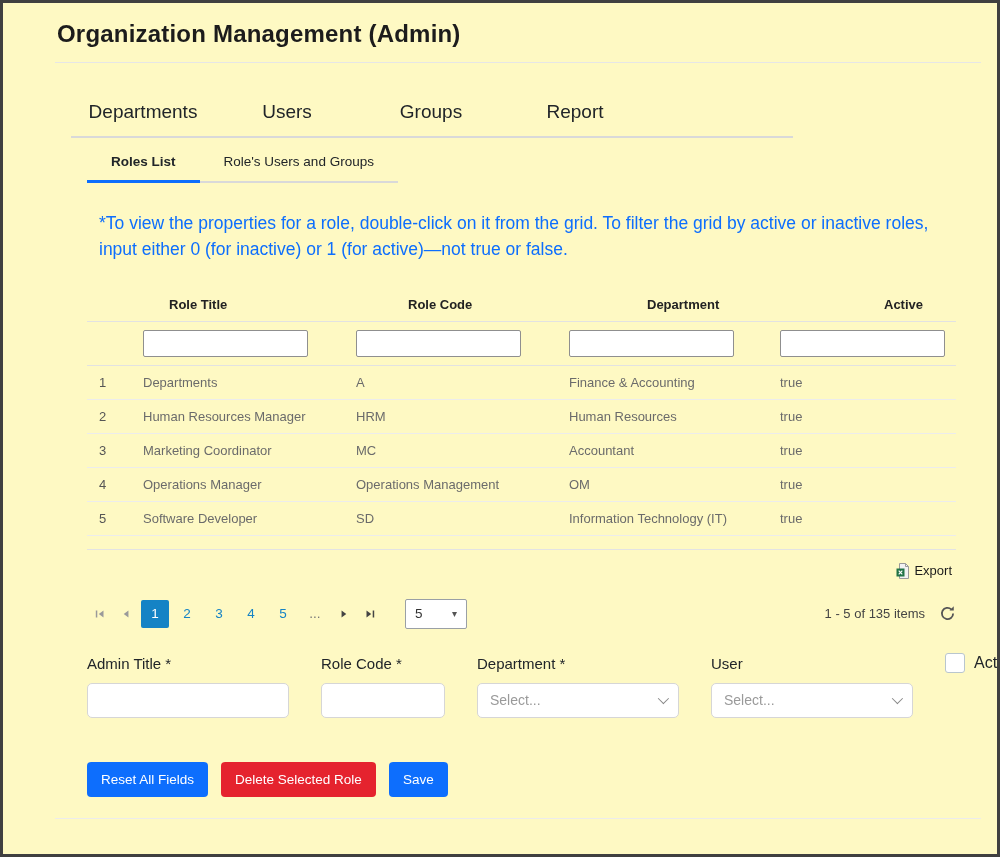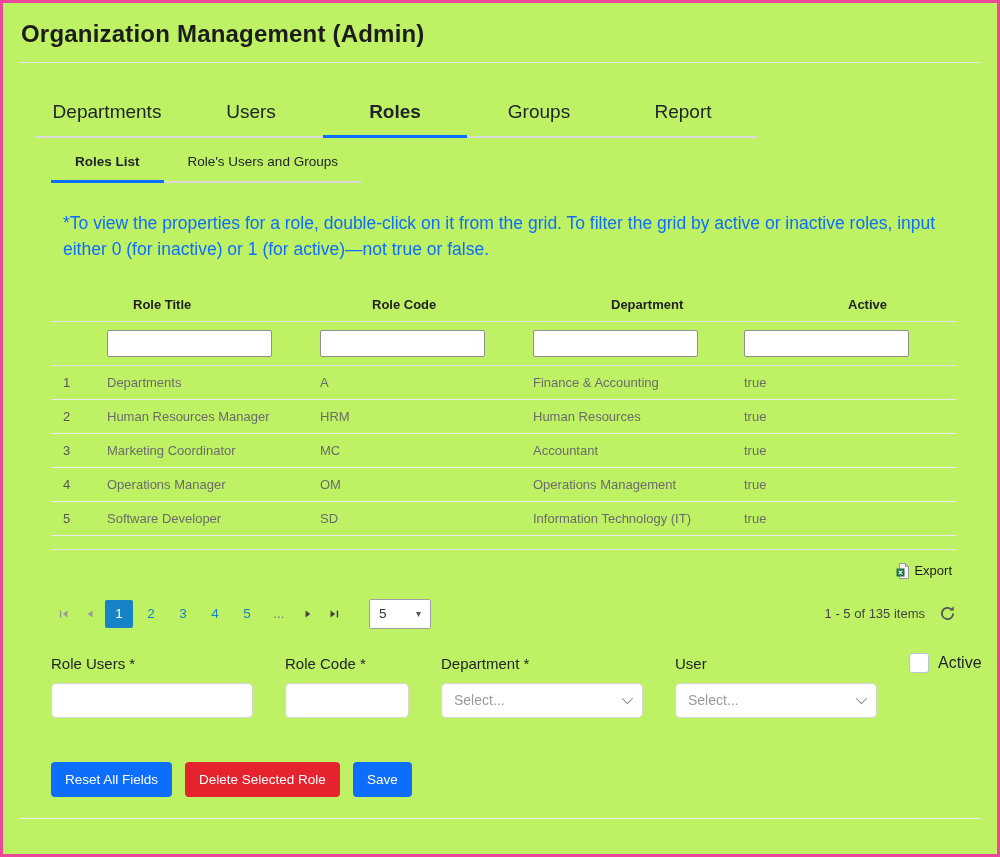--- a/index.html
+++ b/index.html
@@ -1,21 +1,21 @@
 <!DOCTYPE html>
 <html><head>
 <meta charset="utf-8">
 <title>Organization Management (Admin)</title>
 <style>
   * { margin:0; padding:0; box-sizing:border-box; }
   html,body { background:#f5f5f5; }
   body { font-family:"Liberation Sans", sans-serif; color:#212529; }
   .window {
-    width:1000px; height:857px; margin:0 auto; background:#bef264;
-    border:3px solid #ec4899; overflow:hidden; position:relative;
+    width:1000px; height:857px; margin:0 auto; background:#fef9c3;
+    border:3px solid #404040; overflow:hidden; position:relative;padding-left:36px;
   }
   .header { padding:17px 20px 14px 18px; }
   .header h1 { font-size:24px; font-weight:700; color:#1c1c1c; letter-spacing:.2px; }
   .top-divider { border-top:1px solid #e6e6e6; margin:0 16px; }
 
   
   .tabs { display:flex; margin:26px 0 0 32px; width:722px; border-bottom:2px solid #d9d9d9; }
   .tab { width:144px; text-align:center; padding:12px 0 13px; font-size:19px; color:#212529; cursor:pointer; position:relative; }
   .tab.active { font-weight:700; }
   .tab.active::after { content:""; position:absolute; left:0; right:0; bottom:-2px; height:3px; background:#0d6efd; }
@@ -108,21 +108,20 @@
 <div class="window">
 
   <div class="header">
     <h1>Organization Management (Admin)</h1>
   </div>
   <div class="top-divider"></div>
 
   <nav class="tabs">
     <div class="tab">Departments</div>
     <div class="tab">Users</div>
-    <div class="tab active">Roles</div>
     <div class="tab">Groups</div>
     <div class="tab">Report</div>
   </nav>
 
   <div>
     <nav class="subtabs">
       <div class="subtab active">Roles List</div>
       <div class="subtab">Role's Users and Groups</div>
     </nav>
   </div>
@@ -165,22 +164,22 @@
       <div class="g-row g-data">
         <div class="g-cell num">3</div>
         <div class="g-cell">Marketing Coordinator</div>
         <div class="g-cell">MC</div>
         <div class="g-cell">Accountant</div>
         <div class="g-cell">true</div>
       </div>
       <div class="g-row g-data">
         <div class="g-cell num">4</div>
         <div class="g-cell">Operations Manager</div>
+        <div class="g-cell">Operations Management</div>
         <div class="g-cell">OM</div>
-        <div class="g-cell">Operations Management</div>
         <div class="g-cell">true</div>
       </div>
       <div class="g-row g-data">
         <div class="g-cell num">5</div>
         <div class="g-cell">Software Developer</div>
         <div class="g-cell">SD</div>
         <div class="g-cell">Information Technology (IT)</div>
         <div class="g-cell">true</div>
       </div>
     </div>
@@ -236,21 +235,21 @@
           <svg width="17" height="17" viewBox="0 0 16 16">
             <path d="M13.3 8A5.3 5.3 0 1 1 11.6 4.1" fill="none" stroke="#555" stroke-width="1.7"></path>
             <path d="M13.9 1.2v4h-4z" fill="#555"></path>
           </svg>
         </span>
       </div>
     </div>
 
     <div class="form-row">
       <div class="field">
-        <label>Role Users *</label>
+        <label>Admin Title *</label>
         <input class="txt w-lg" value="" style="">
       </div>
       <div class="field">
         <label>Role Code *</label>
         <input class="txt w-sm" value="" style="">
       </div>
       <div class="field">
         <label>Department *</label>
         <div class="selectbox">
           <span class="ph">Select...</span>

